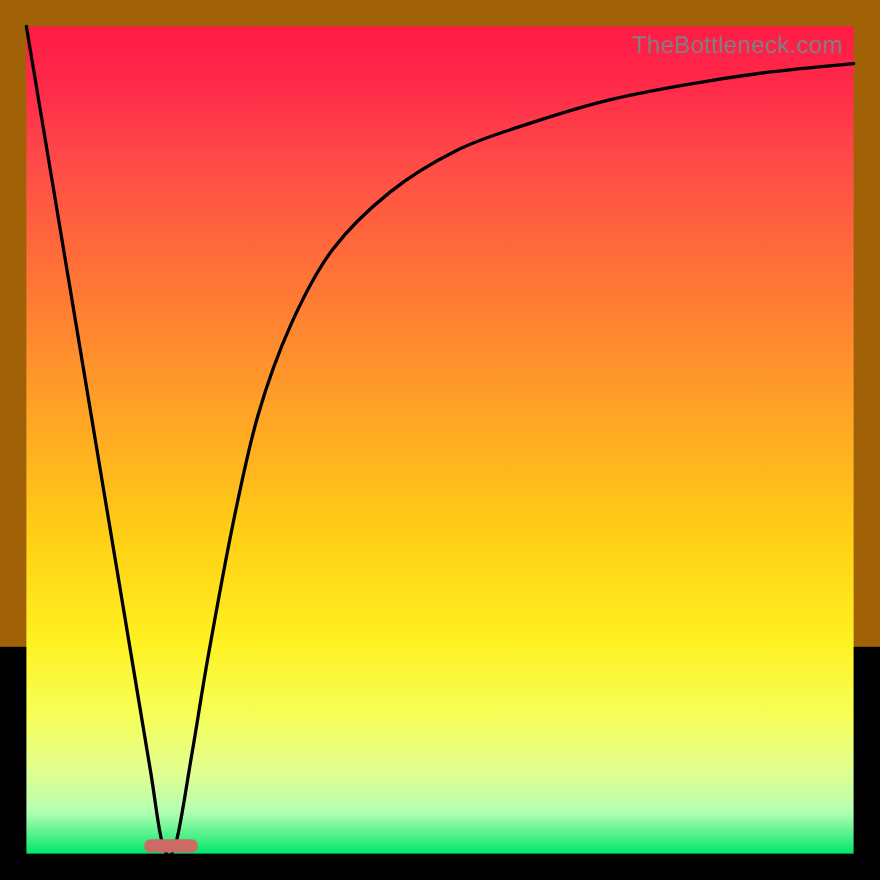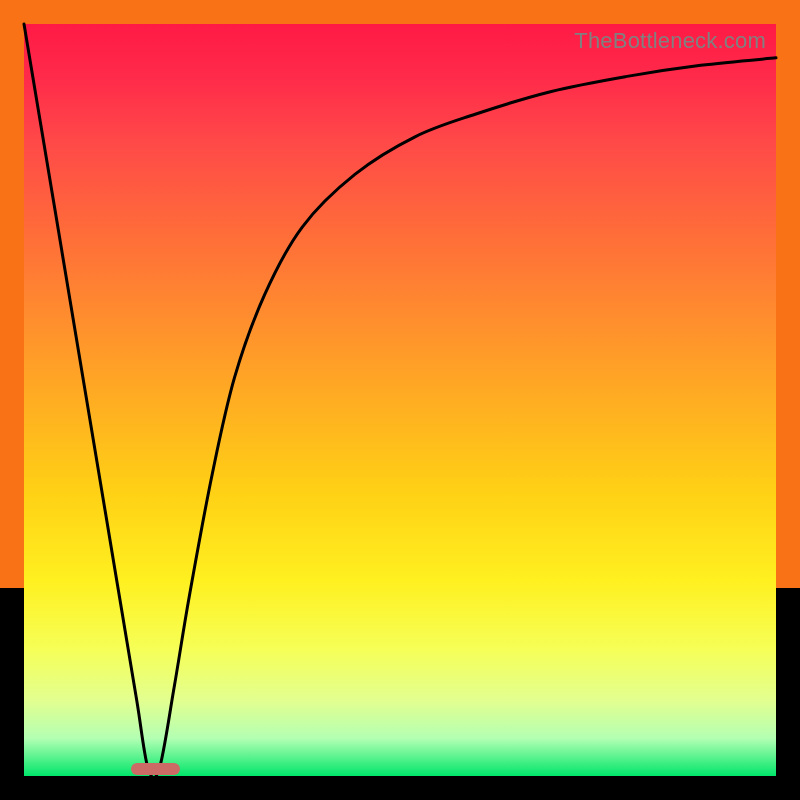--- a/index.html
+++ b/index.html
@@ -8,21 +8,21 @@
     width: 800px;
     height: 800px;
     background: #000;
     font-family: Arial, Helvetica, sans-serif;
     overflow: hidden;
   }
   .outer {
     position: relative;
     width: 800px;
     height: 588px;
-    background: #f97316;
+    background: #a16207;
   }
   .plot {
     position: absolute;
     left: 24px;
     top: 24px;
     width: 752px;
     height: 752px;
     background: linear-gradient(to bottom,
       #ff1a45 0%,
       #ff2a4a 7%,

